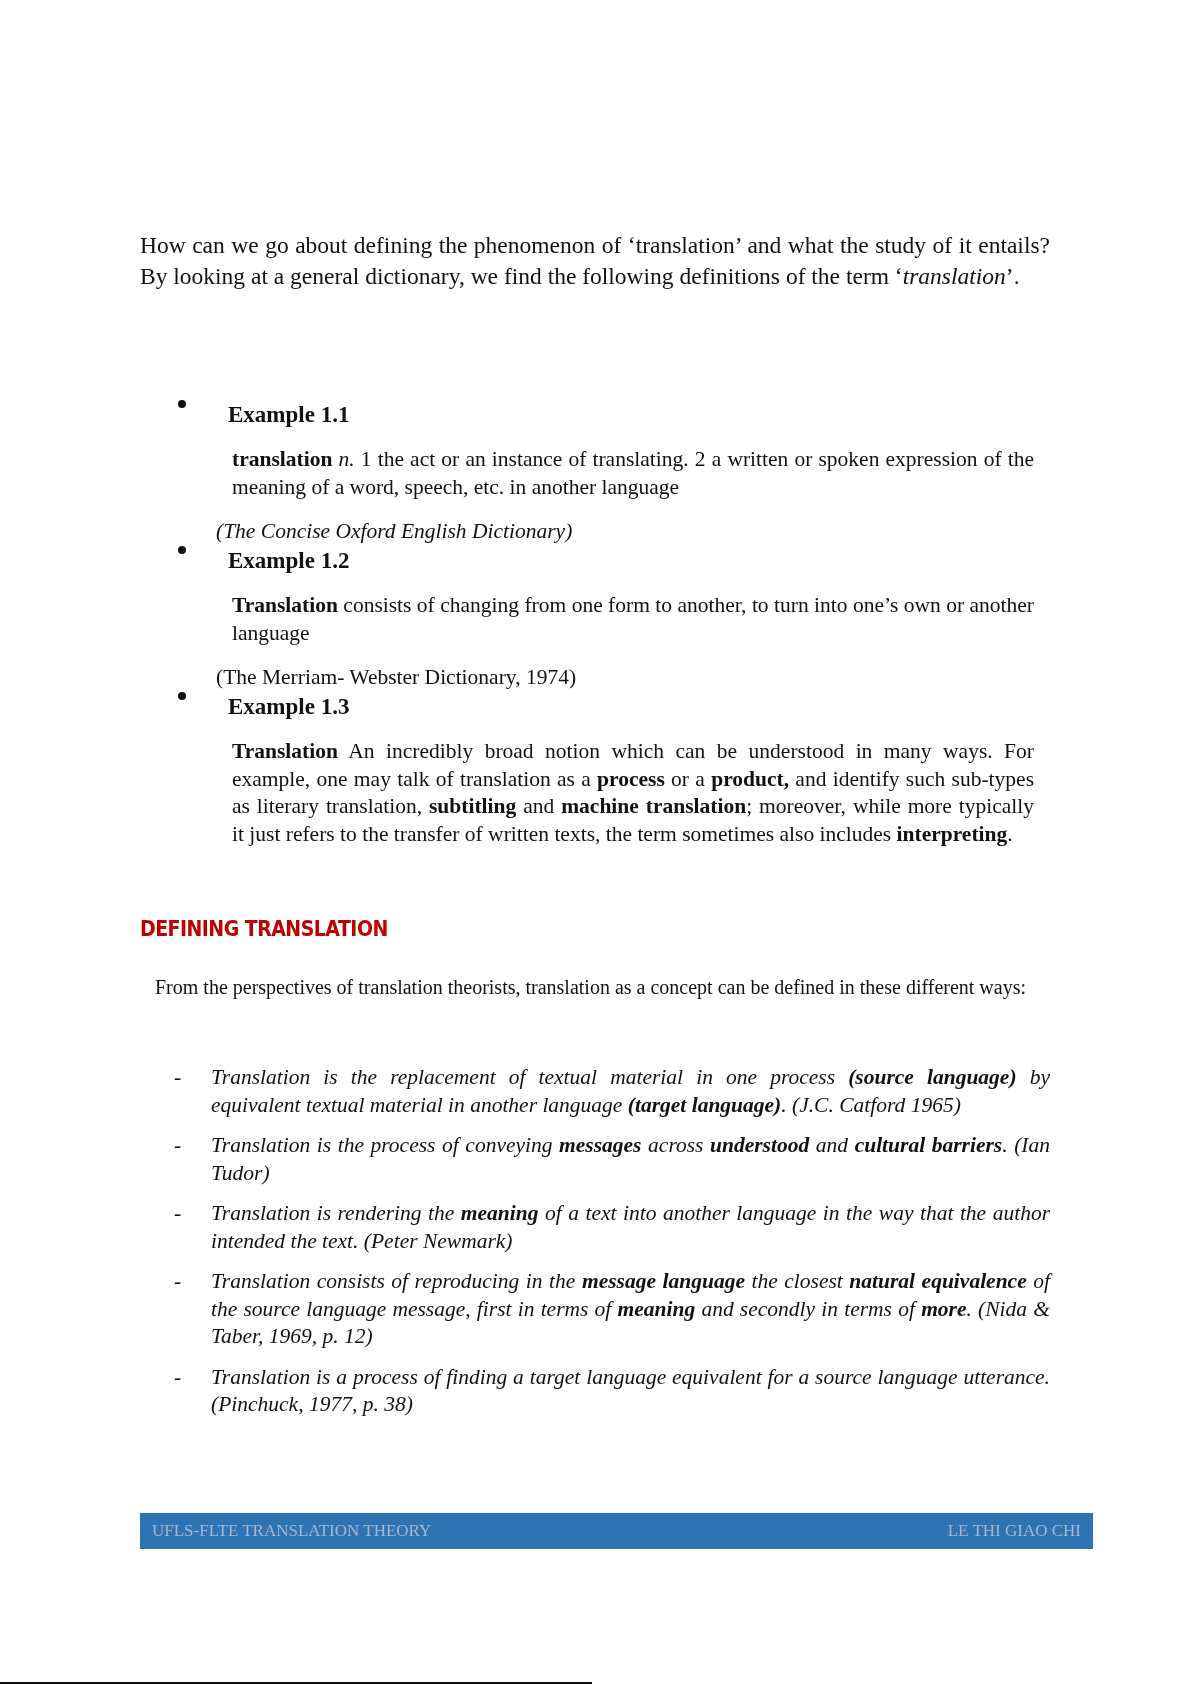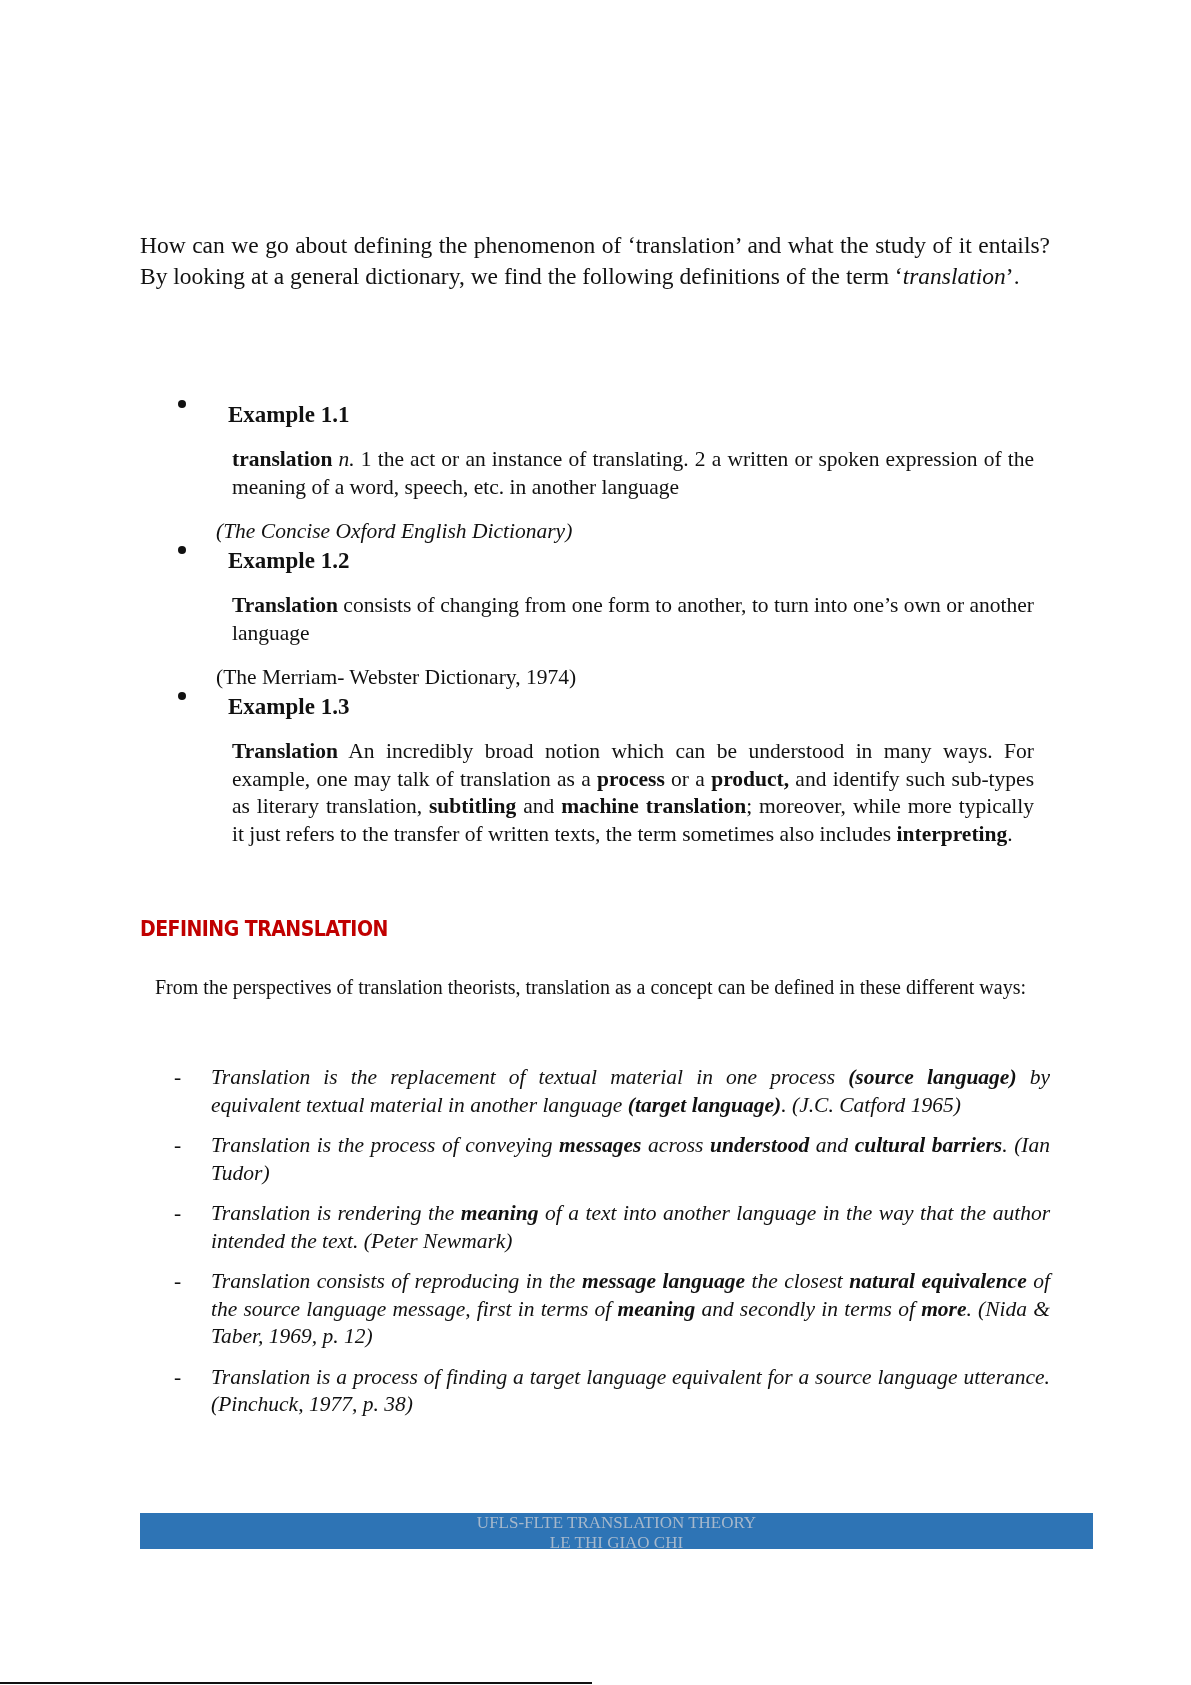--- a/index.html
+++ b/index.html
@@ -131,21 +131,20 @@
       height: 36px;
       background: #2e74b5;
       display: flex;
       align-items: center;
       justify-content: space-between;
       padding: 0 12px;
       box-sizing: border-box;
       font-family: "Liberation Serif", "DejaVu Serif", serif;
       font-size: 17px;
       color: #a6b8cc;
-      flex-direction: column;
     }
     .bottom-rule {
       position: absolute;
       left: 0;
       top: 1682px;
       width: 592px;
       height: 2px;
       background: #111111;
     }
   </style>

